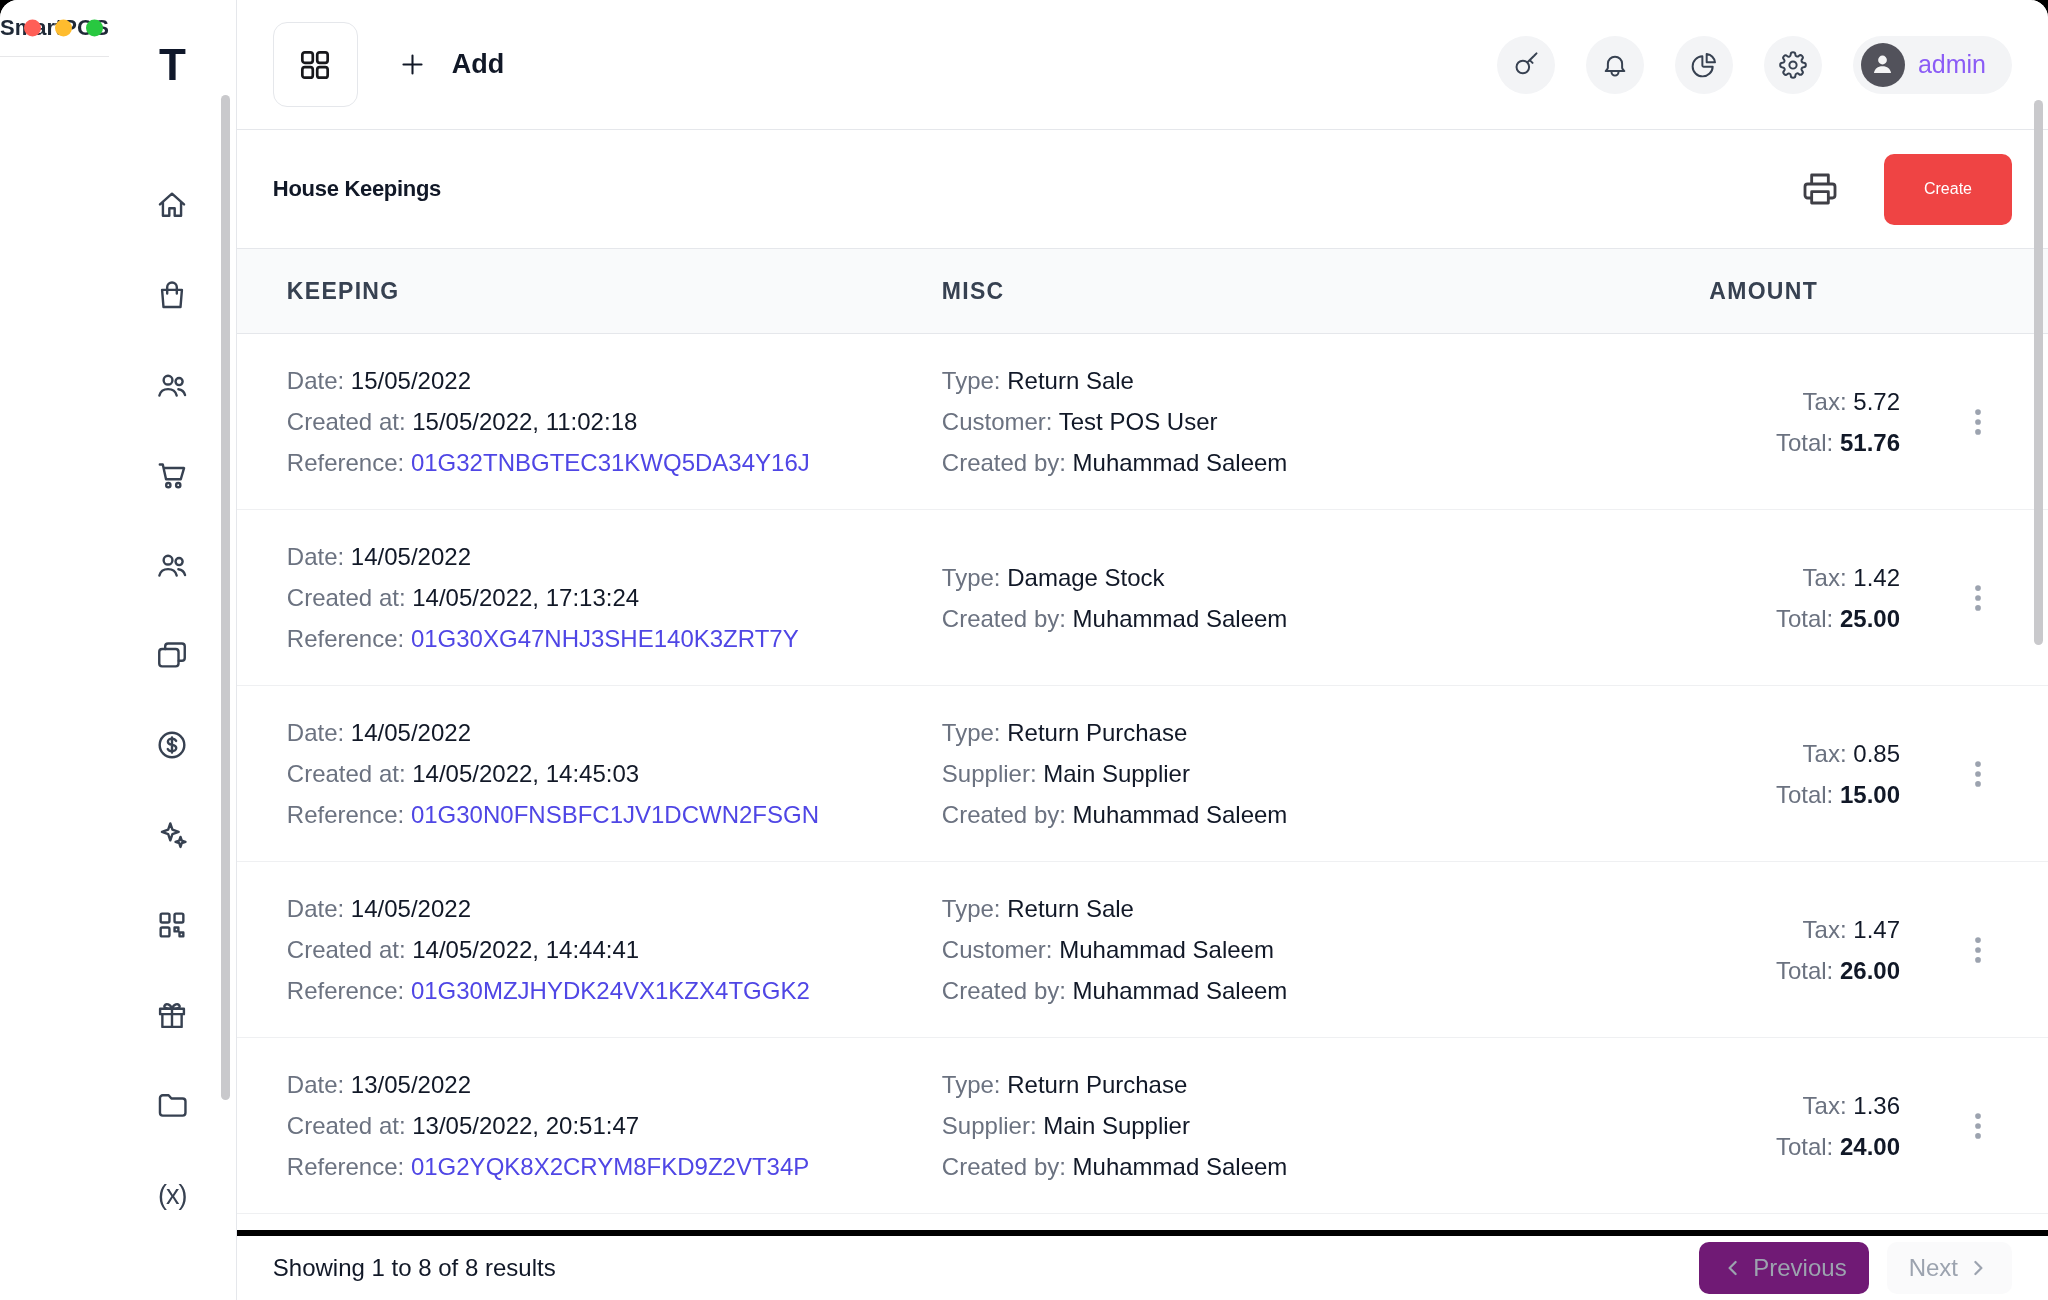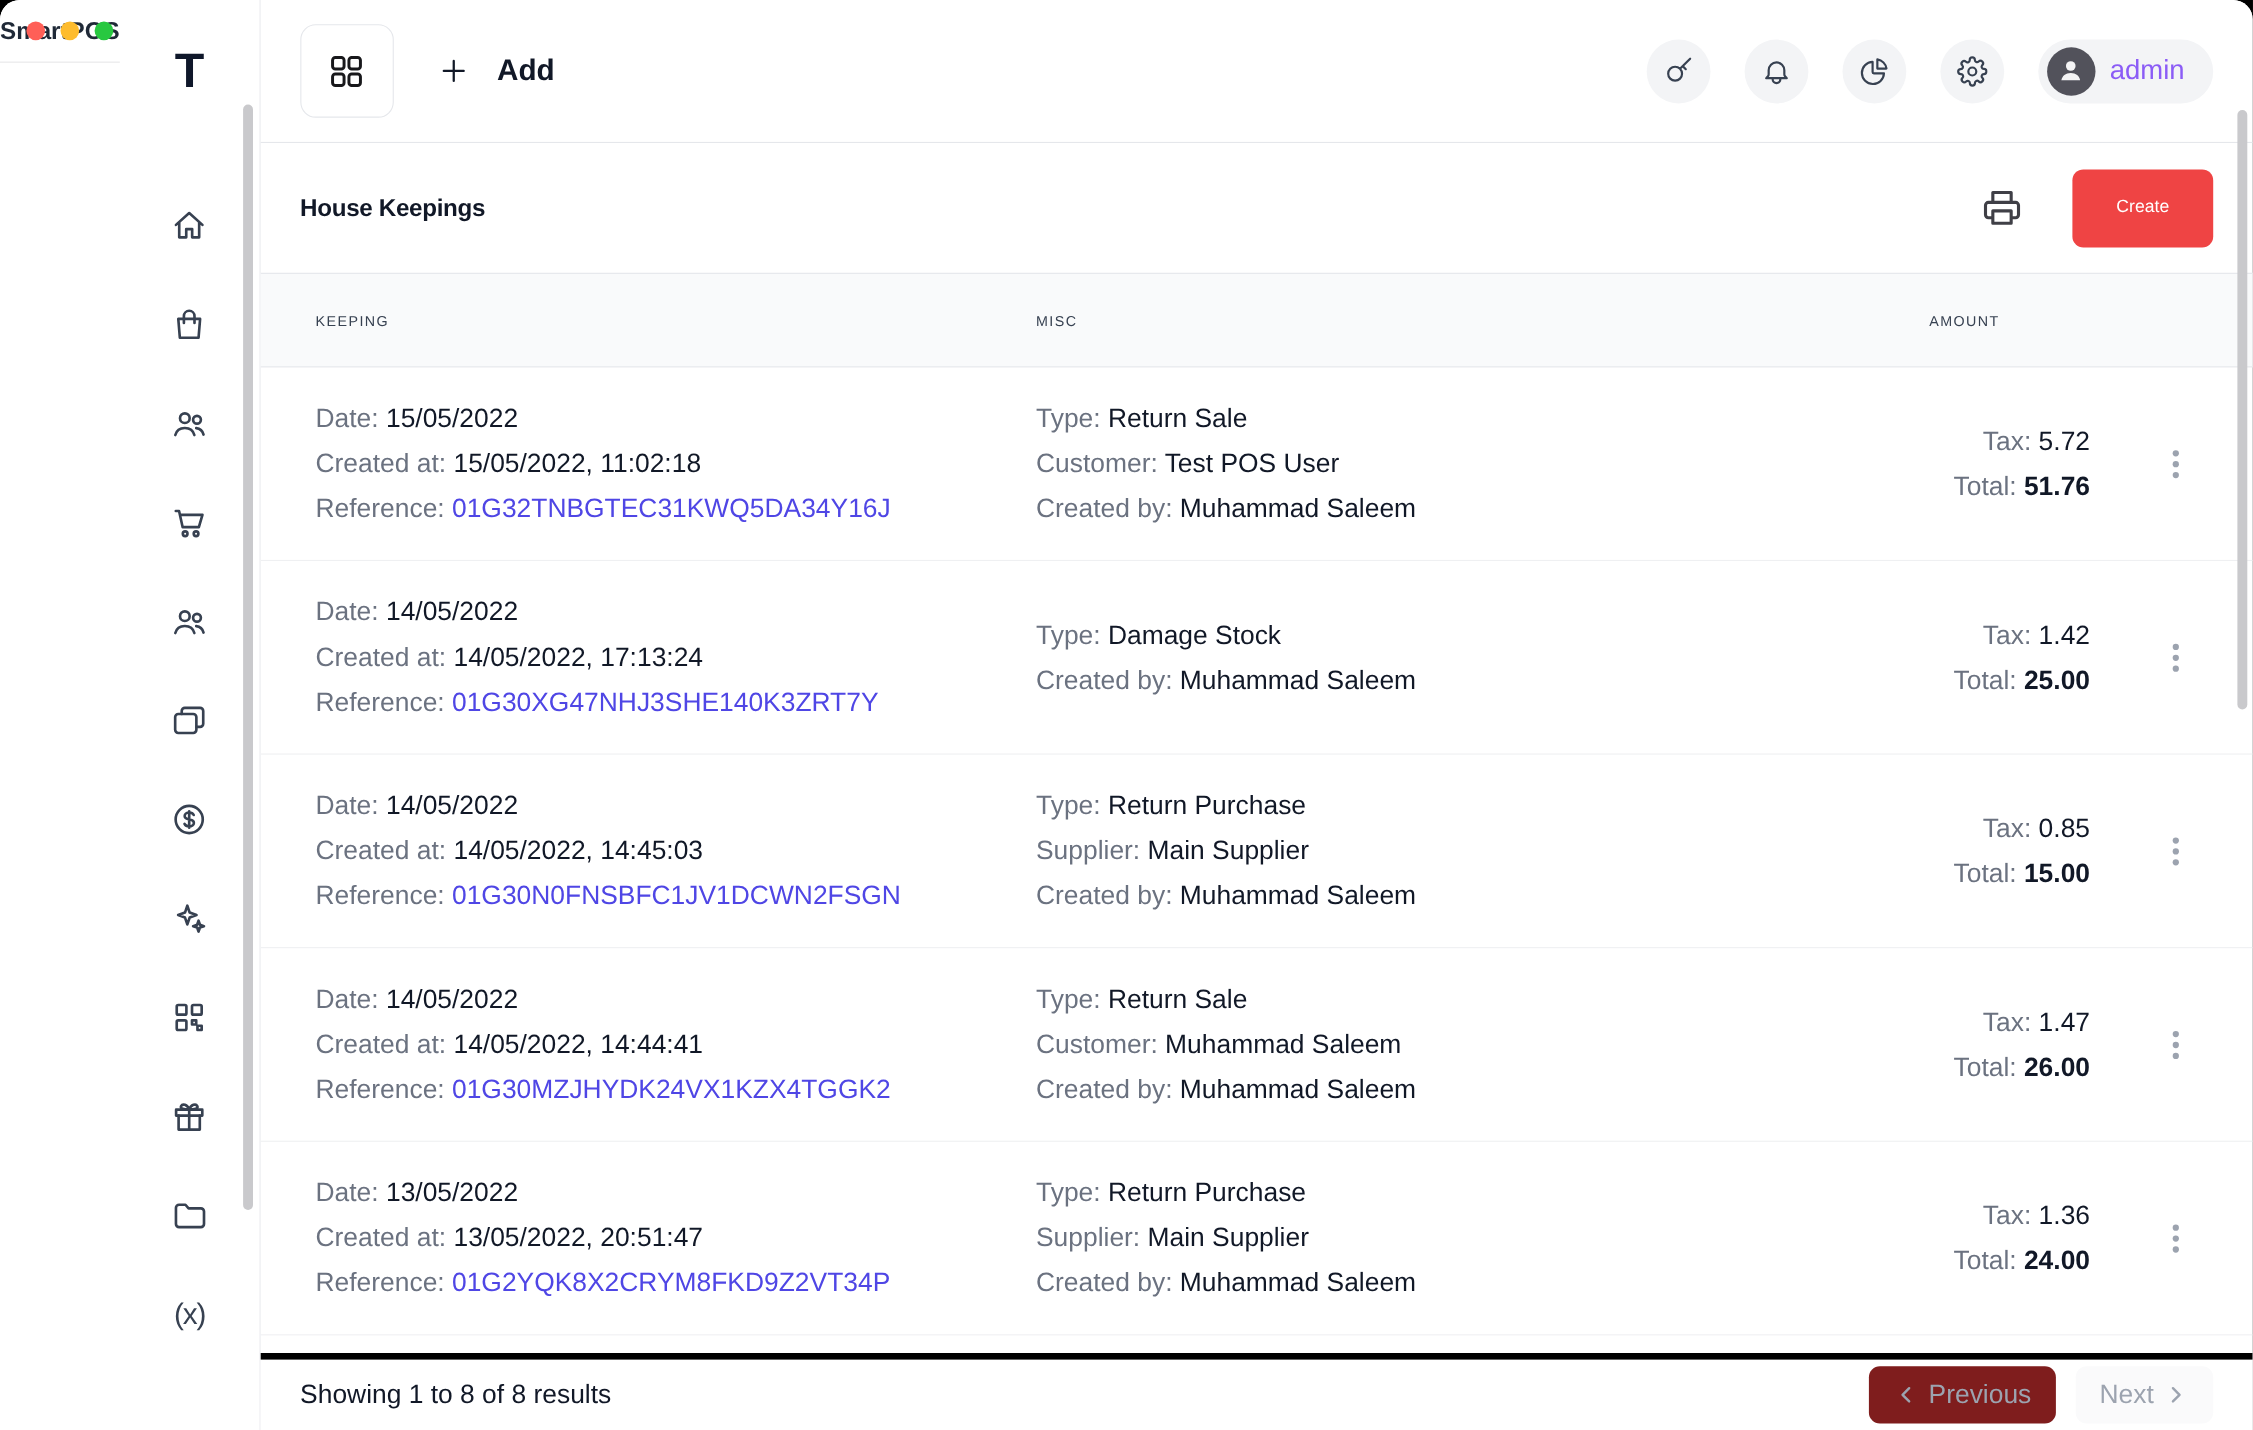--- a/index.html
+++ b/index.html
@@ -46,41 +46,41 @@
   
   .page-head { height:118px; flex:0 0 auto; display:flex; align-items:center; padding:0 36px; gap:44px; }
   .page-title { font-size:22px; font-weight:700; color:#111827; flex:1; letter-spacing:-0.3px; }
   .print-btn { background:none; border:none; color:#3F3F46; cursor:pointer; width:40px; height:40px; padding:0; }
   .print-btn .icn { width:40px; height:40px; }
   .create-btn { background:#ef4444; color:#fff; border:none; border-radius:10px; height:71px; padding:0 40px; font-family:inherit; font-size:16px; font-weight:500; cursor:pointer; }
 
   
   .trow { display:grid; grid-template-columns:655px 1fr 320px 100px; align-items:center; padding-left:50px; padding-right:20px; }
   .thead { background:#F9FAFB; height:86px; flex:0 0 auto; border-top:1px solid #E5E7EB; border-bottom:1px solid #E5E7EB; }
-  .th { font-size:13px; font-weight:400; letter-spacing:1.3px; color:#374151; text-transform:uppercase; }
+  .th { font-size:23px; font-weight:700; letter-spacing:1.3px; color:#374151; text-transform:uppercase; }
   .th-amount { text-align:right; padding-right:110px; }
 
   .rows { flex:1; min-height:0; overflow:hidden; }
   .row { border-bottom:1px solid #EFF0F2; padding-top:26px; padding-bottom:26px; min-height:175px; }
   .line { font-size:24px; line-height:41px; white-space:nowrap; }
   .lbl { color:#6B7280; }
   .val { color:#111827; }
   .ref { color:#4F46E5; cursor:pointer; }
   .bold { font-weight:700; }
   .amount-cell { text-align:right; padding-right:28px; }
   .actions-cell { display:flex; justify-content:center; }
   .dots-btn { background:none; border:none; color:#9CA3AF; width:36px; height:36px; cursor:pointer; padding:0; }
   .dots-btn .icn { width:32px; height:32px; }
 
   
   .pagination { flex:0 0 auto; height:70px; background:#fff; border-top:6px solid #000000; display:flex; align-items:center; justify-content:space-between; padding:0 36px; position:relative; z-index:3; }
   .summary { font-size:24px; color:#111827; }
   .pag-btns { display:flex; align-items:center; gap:18px; }
   .pag { display:flex; align-items:center; gap:8px; border:none; border-radius:10px; height:52px; padding:0 22px; font-family:inherit; font-size:24px; color:#9CA3AF; cursor:pointer; }
-  .pag.prev { background:#7f1d1d; }
+  .pag.prev { background:#701a75; }
   .pag.next { background:#FAFAFB; }
   .pag .icn { width:24px; height:24px; }
   .icn svg { width:100%; height:100%; display:block; }
 </style>
 </head>
 <body>
 
 <div class="window">
 
   <div class="titlebar">

